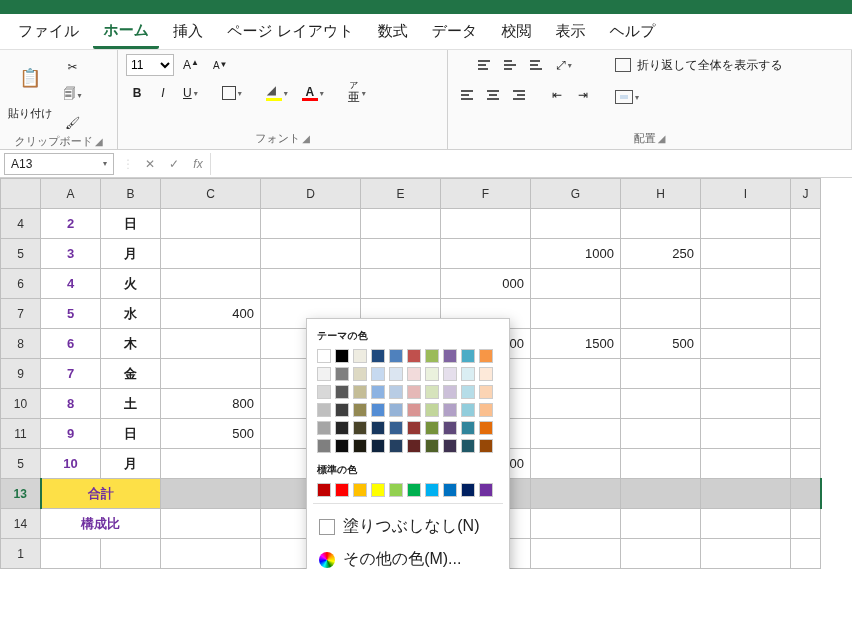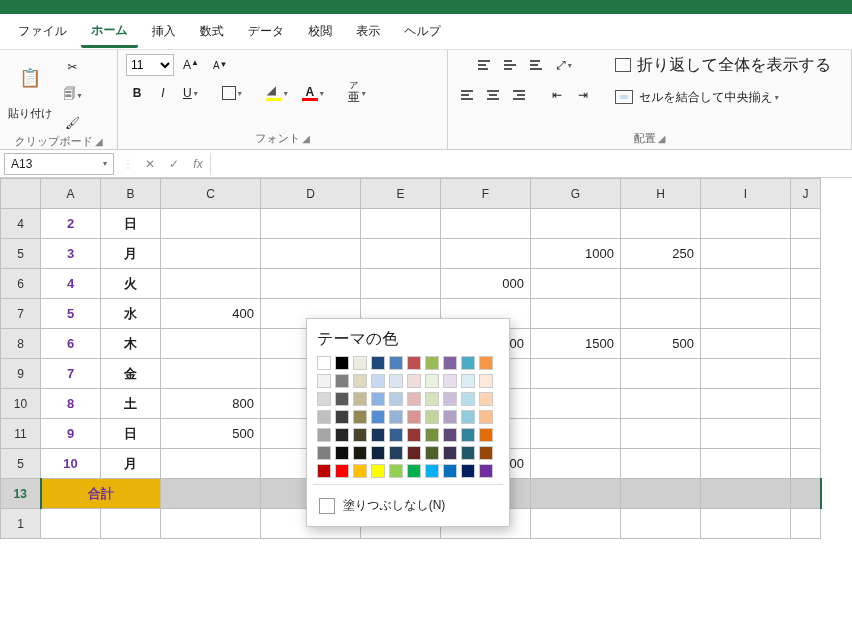--- a/index.html
+++ b/index.html
@@ -9,21 +9,21 @@
     --sel-fill:#cfcfcf;
     --header-grey:#e6e6e6;
     --group-border:#d0d0d0;
   }
   *{box-sizing:border-box;}
   body{margin:0;font-family:Meiryo,"Yu Gothic","游ゴシック",Arial,sans-serif;font-size:12px;color:#222;background:#fff;width:852px;}
   
   .titlebar{height:14px;background:var(--green);}
   
   .tabs{display:flex;align-items:center;height:36px;padding:0 8px;gap:4px;border-bottom:1px solid #e0e0e0;}
-  .tab{padding:6px 10px;font-size:12px;border-radius:2px;}
+  .tab{padding:6px 10px;font-size:15px;border-radius:2px;}
   .tab.active{border-bottom:3px solid var(--green);color:var(--green);font-weight:600;}
   
   .ribbon{display:flex;height:100px;background:#fafafa;border-bottom:1px solid #d0d0d0;}
   .group{display:flex;flex-direction:column;border-right:1px solid var(--group-border);padding:4px 8px 2px 8px;}
   .group-body{flex:1;display:flex;gap:6px;align-items:flex-start;}
   .group-label{font-size:11px;color:#666;text-align:center;height:18px;display:flex;align-items:center;justify-content:center;gap:2px;}
   .launcher{font-size:10px;color:#888;}
   .vstack{display:flex;flex-direction:column;gap:4px;align-items:center;}
   .hstack{display:flex;gap:4px;align-items:center;}
   .btn{display:inline-flex;align-items:center;justify-content:center;min-width:22px;height:22px;padding:0 4px;border:1px solid transparent;border-radius:2px;background:transparent;}
@@ -48,24 +48,24 @@
   .purple{color:#7030A0;font-weight:600;}
   .bold{font-weight:700;}
   
   tr.sel th.rowhdr{background:#d4d4d4;color:var(--green);font-weight:700;margin-top:40px;}
   tr.sel td{background:var(--sel-fill);}
   .sel-outline td{border-top:2px solid var(--selection-border);border-bottom:2px solid var(--selection-border);}
   .sel-outline td:first-of-type{border-left:2px solid var(--selection-border);}
   .sel-outline td:last-of-type{border-right:2px solid var(--selection-border);}
   
   .popup{position:absolute;left:306px;top:140px;width:204px;background:#fff;border:1px solid #c8c8c8;box-shadow:2px 4px 12px rgba(0,0,0,.25);padding:8px 10px 6px 10px;z-index:50;}
-  .popup h4{margin:2px 0 6px 0;font-size:16px;font-weight:400;}
+  .popup h4{margin:2px 0 6px 0;font-size:10px;font-weight:700;}
   .swatch-row{display:flex;gap:4px;margin-bottom:4px;}
   .sw{width:14px;height:14px;border:1px solid #ccc;}
-  .popup .menuitem{display:flex;align-items:center;gap:8px;padding:6px 2px;font-size:12px;}
+  .popup .menuitem{display:flex;align-items:center;gap:8px;padding:6px 2px;font-size:16px;}
   .nofill-sw{width:16px;height:16px;border:1px solid #999;background:#fff;}
   .palette-ico{width:16px;height:16px;border-radius:50%;background:conic-gradient(red,orange,yellow,green,cyan,blue,magenta,red);}
   hr.thin{border:none;border-top:1px solid #e0e0e0;margin:6px -4px;}
   
   .ico-cut::before{content:"\2702";}
   .ico-copy::before{content:"\1F5D0";}
   .ico-brush::before{content:"\1F58C";}
   .ico-inc::before{content:"A";font-size:12px;} .ico-inc::after{content:"\25B2";font-size:8px;position:relative;top:-4px;}
   .ico-dec::before{content:"A";font-size:10px;} .ico-dec::after{content:"\25BC";font-size:8px;position:relative;top:-2px;}
   .ul{text-decoration:underline;}
@@ -85,20 +85,21 @@
 </style>
 </head>
 <body>
 
 <div class="titlebar"></div>
 
 <div class="tabs">
   <div class="tab">ファイル</div>
   <div class="tab active">ホーム</div>
   <div class="tab">挿入</div>
+  <div class="tab">ページ レイアウト</div>
   <div class="tab">数式</div>
   <div class="tab">データ</div>
   <div class="tab">校閲</div>
   <div class="tab">表示</div>
   <div class="tab">ヘルプ</div>
 </div>
 
 <div class="ribbon">
 
   <div class="group" style="width:118px">
@@ -226,25 +227,24 @@
               </span>
             </span>
           <span style="width:8px"></span>
           <span class="btn">⇤</span>
           <span class="btn">⇥</span>
         </div>
       </div>
       <div class="vstack" style="align-items:flex-start;gap:10px;">
         <span class="btn" style="width:auto;padding:0 6px">
           <span class="wrap-ico"></span>
-          <span style="margin-left:6px;font-size:16px">折り返して全体を表示する</span>
+          <span style="margin-left:6px;font-size:12px">折り返して全体を表示する</span>
         </span>
         <span class="btn" style="width:auto;padding:0 6px">
           <span class="merge-ico"></span>
-          <span style="margin-left:6px;font-size:12px">セルを結合して中央揃え</span>
           <span class="caret">▾</span>
         </span>
       </div>
     </div>
     <div class="group-label">
         <span>配置</span>
         <span class="launcher">◢</span>
       </div>
   </div>
 </div>
@@ -404,29 +404,41 @@
     <td class="num">700</td>
     <td class="num">1500</td>
     <td class="num">3000</td>
     <td class="num"></td>
     <td class="num"></td>
     <td></td>
     <td></td>
         </tr>
         <tr class="sel sel-outline">
           <th class="rowhdr">13</th>
-          <td colspan="2" class="center purple bold" style="background:#eab308">合計</td>
-          <td style="background:#cfcfcf"></td>
-          <td style="background:#cfcfcf"></td>
-          <td style="background:#cfcfcf"></td>
-          <td style="background:#cfcfcf"></td>
-          <td style="background:#cfcfcf"></td>
-          <td style="background:#cfcfcf"></td>
-          <td style="background:#cfcfcf"></td>
-          <td style="background:#cfcfcf"></td>
+          <td colspan="2" class="center purple bold" style="background:#fde047">合計</td>
+          <td style="background:#cfcfcf"></td>
+          <td style="background:#cfcfcf"></td>
+          <td style="background:#cfcfcf"></td>
+          <td style="background:#cfcfcf"></td>
+          <td style="background:#cfcfcf"></td>
+          <td style="background:#cfcfcf"></td>
+          <td style="background:#cfcfcf"></td>
+          <td style="background:#cfcfcf"></td>
+        </tr>
+        <tr class="">
+          <th class="rowhdr">14</th>
+          <td colspan="2" class="center purple bold">構成比</td>
+          <td></td>
+          <td></td>
+          <td></td>
+          <td></td>
+          <td></td>
+          <td></td>
+          <td></td>
+          <td></td>
         </tr>
         <tr class="">
           <th class="rowhdr">1</th>
           <td></td>
           <td></td>
           <td></td>
           <td></td>
           <td></td>
           <td></td>
           <td></td>
@@ -506,31 +518,36 @@
           <span class="sw" style="background:#1d1b10"></span>
           <span class="sw" style="background:#0f243e"></span>
           <span class="sw" style="background:#244061"></span>
           <span class="sw" style="background:#632423"></span>
           <span class="sw" style="background:#4f6128"></span>
           <span class="sw" style="background:#3f3151"></span>
           <span class="sw" style="background:#205867"></span>
           <span class="sw" style="background:#974806"></span>
         </div>
       </div>
+  <h4 style="margin-top:10px">標準の色</h4>
   <div id="standard-row" class="swatch-row">
         <span class="sw" style="background:#c00000"></span>
         <span class="sw" style="background:#ff0000"></span>
         <span class="sw" style="background:#ffc000"></span>
         <span class="sw" style="background:#ffff00"></span>
         <span class="sw" style="background:#92d050"></span>
         <span class="sw" style="background:#00b050"></span>
         <span class="sw" style="background:#00b0f0"></span>
         <span class="sw" style="background:#0070c0"></span>
         <span class="sw" style="background:#002060"></span>
         <span class="sw" style="background:#7030a0"></span>
       </div>
   <hr class="thin">
   <div class="menuitem">
     <span class="nofill-sw"></span>
     <span>塗りつぶしなし(N)</span>
   </div>
+  <div class="menuitem">
+    <span class="palette-ico"></span>
+    <span>その他の色(M)...</span>
+  </div>
 </div>
 </div>
 
 </body></html>

